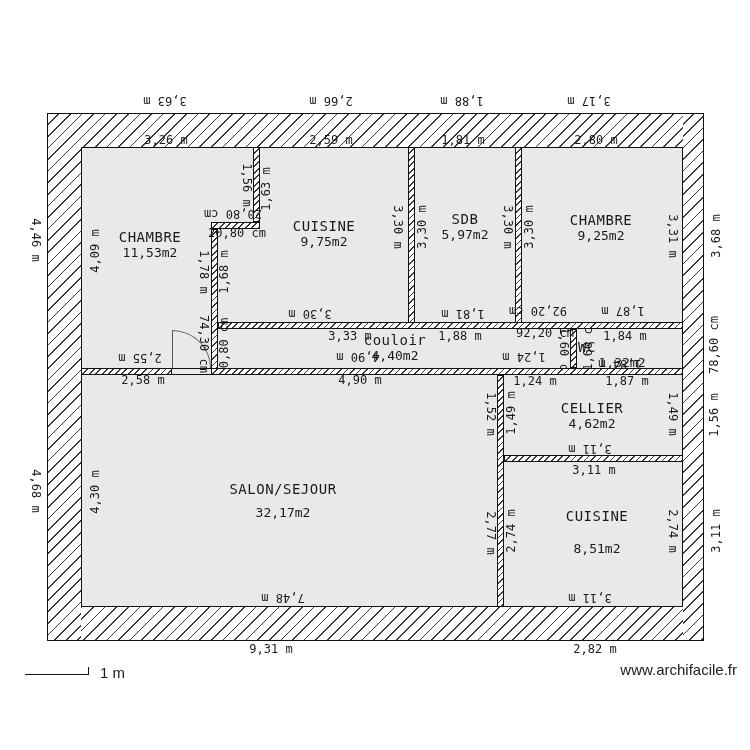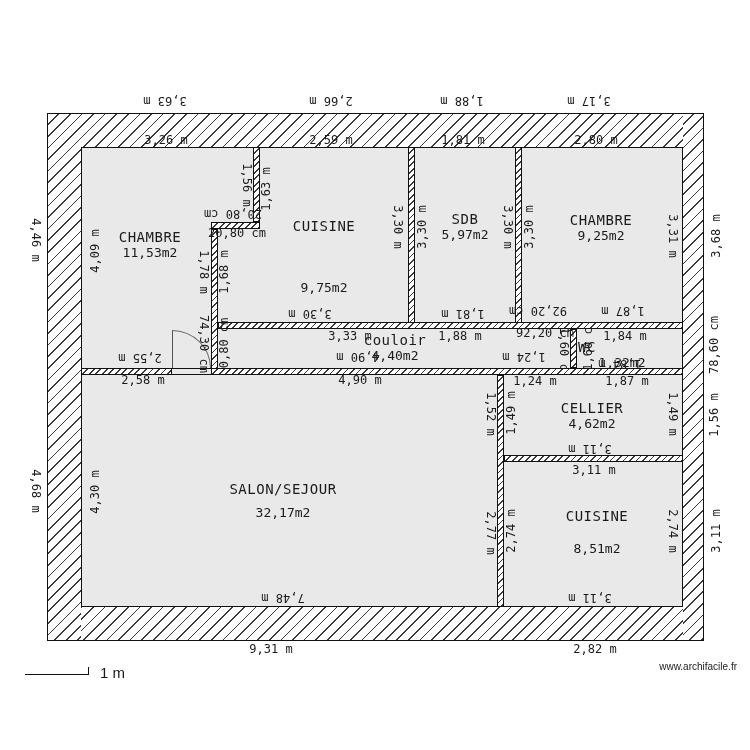--- a/index.html
+++ b/index.html
@@ -23,21 +23,21 @@
   .lbl{position:absolute;z-index:6;white-space:nowrap;font-size:12px;line-height:1;
        transform:translate(-50%,-50%);}
   .room-name{font-size:14px;letter-spacing:0.5px;}
   .room-area{font-size:13px;}
   .clipv{position:absolute;z-index:6;overflow:hidden;}
   .clipv .lbl{left:50%;top:50%;}
   .scale-line{position:absolute;left:25px;top:674px;width:63px;height:1px;background:var(--outline);}
   .scale-tick{position:absolute;left:88px;top:667px;width:1px;height:8px;background:var(--outline);}
   .scale-label{position:absolute;left:100px;top:664px;font-size:15px;
                font-family:"Liberation Sans","DejaVu Sans",sans-serif;}
-  .watermark{position:absolute;right:13px;top:661px;font-size:10px;color:#222;
+  .watermark{position:absolute;right:13px;top:661px;font-size:15px;color:#222;
              font-family:"Liberation Sans","DejaVu Sans",sans-serif;}
 </style>
 </head>
 <body>
 
 <div id="plan">
   <div class="scale-line"></div>
   <div class="scale-tick"></div>
   <span class="scale-label">1 m</span>
   <span class="watermark">www.archifacile.fr</span>
@@ -120,21 +120,21 @@
     </div>
     <span class="lbl" style="left: 491px; top: 414px; transform: translate(-50%, -50%) rotate(90deg);">1,52 m</span>
     <span class="lbl" style="left: 511px; top: 413px; transform: translate(-50%, -50%) rotate(-90deg);">1,49 m</span>
     <span class="lbl" style="left: 590px; top: 449px; transform: translate(-50%, -50%) rotate(180deg);">3,11 m</span>
     <span class="lbl" style="left: 594px; top: 470px; transform: translate(-50%, -50%) rotate(0deg);">3,11 m</span>
     <span class="lbl" style="left: 491px; top: 533px; transform: translate(-50%, -50%) rotate(90deg);">2,77 m</span>
     <span class="lbl" style="left: 511px; top: 531px; transform: translate(-50%, -50%) rotate(-90deg);">2,74 m</span>
     <span class="lbl room-name" style="left: 150px; top: 237px;">CHAMBRE</span>
     <span class="lbl room-area" style="left: 150px; top: 252px;">11,53m2</span>
     <span class="lbl room-name" style="left: 324px; top: 226px;">CUISINE</span>
-    <span class="lbl room-area" style="left: 324px; top: 241px; margin-top: 46px;">9,75m2</span>
+    <span class="lbl room-area" style="left: 324px; top: 241px;">9,75m2</span>
     <span class="lbl room-name" style="left: 465px; top: 219px;">SDB</span>
     <span class="lbl room-area" style="left: 465px; top: 234px;">5,97m2</span>
     <span class="lbl room-name" style="left: 601px; top: 220px;">CHAMBRE</span>
     <span class="lbl room-area" style="left: 601px; top: 235px;">9,25m2</span>
     <span class="lbl room-name" style="left: 395px; top: 340px;">couloir</span>
     <span class="lbl room-area" style="left: 395px; top: 355px;">4,40m2</span>
     <span class="lbl room-name" style="left: 587px; top: 347px;">WC</span>
     <span class="lbl room-area" style="left: 622px; top: 362px;">1,32m2</span>
     <span class="lbl room-name" style="left: 592px; top: 408px;">CELLIER</span>
     <span class="lbl room-area" style="left: 592px; top: 423px;">4,62m2</span>

